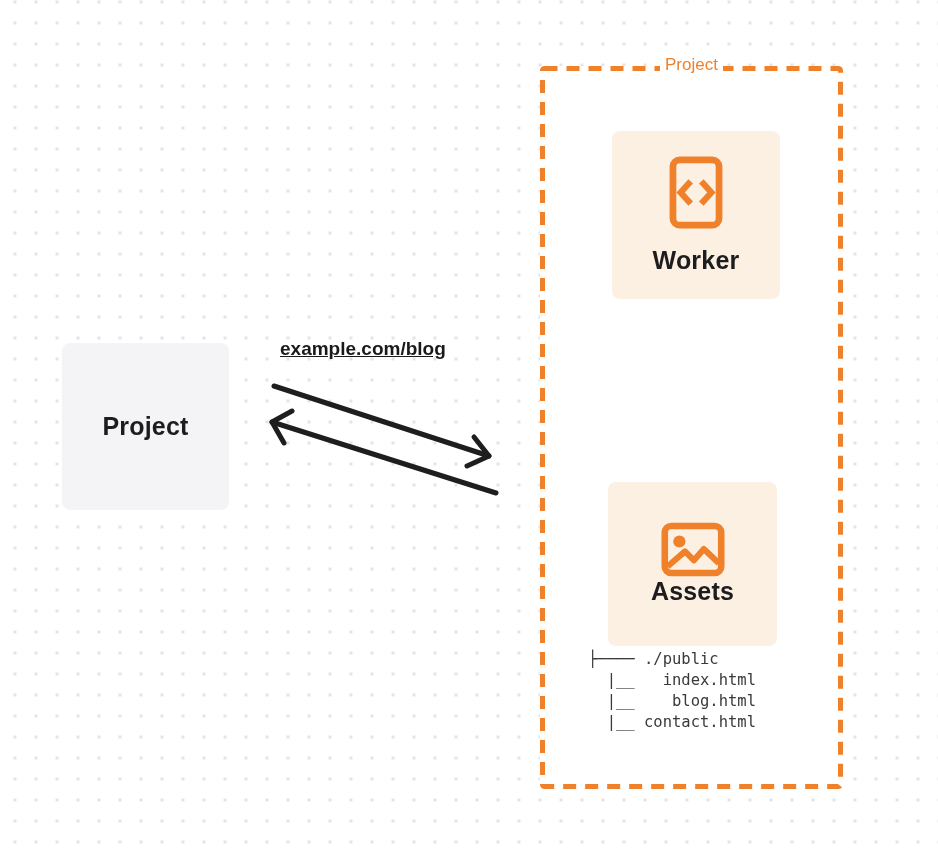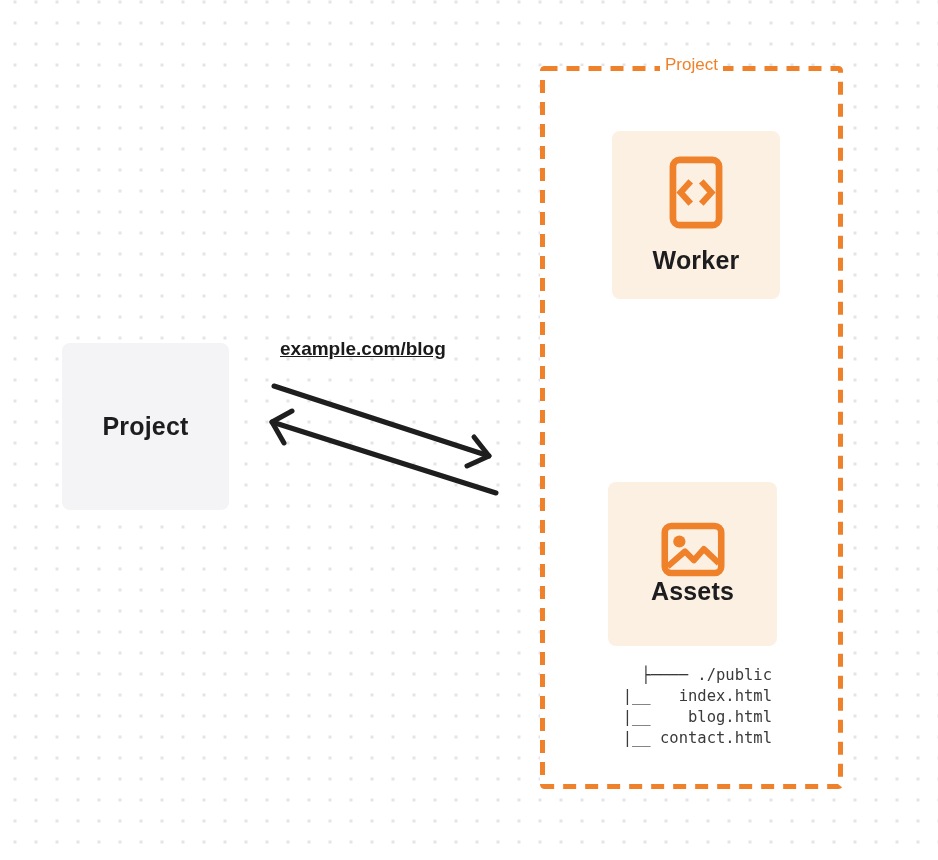--- a/index.html
+++ b/index.html
@@ -117,27 +117,26 @@
     top: 482px;
     width: 169px;
     height: 164px;
   }
 
   
   .file-tree {
     position: absolute;
     left: 588px;
     top: 649px;
-    margin: 16px;
+    margin: 0;
     font-family: "DejaVu Sans Mono", monospace;
     font-size: 15.5px;
     line-height: 21px;
     color: #3a3a3a;
     white-space: pre;
-    text-align: right;
   }
 </style>
 </head>
 <body>
 
 <div class="canvas">
 
   <div class="client-box">
     <span class="node-label">Project</span>
   </div>

